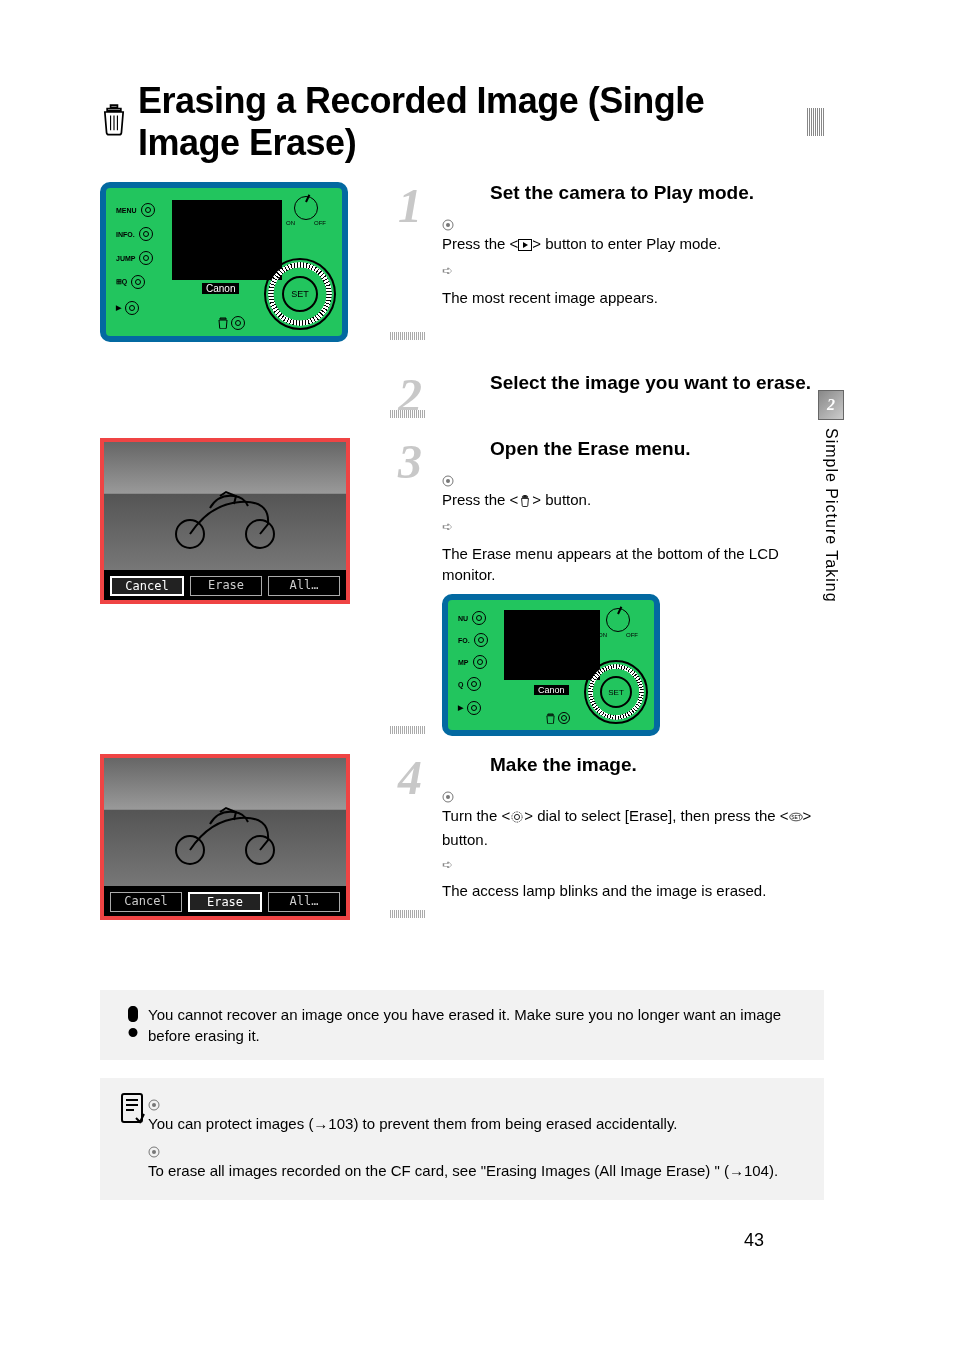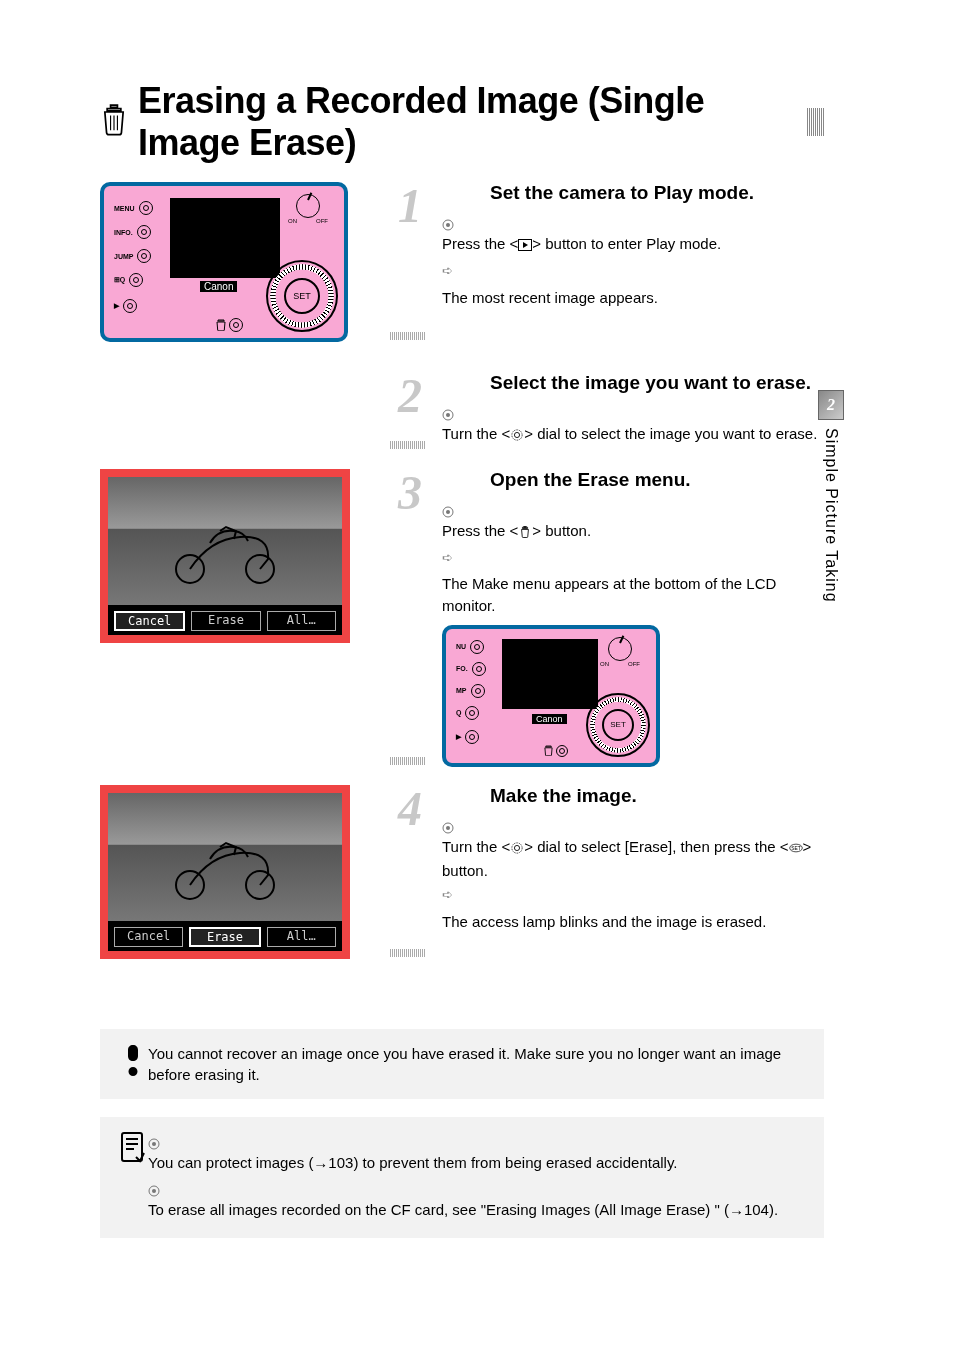--- a/index.html
+++ b/index.html
@@ -18,21 +18,21 @@
   .big-num::after { content:""; position:absolute; bottom:2px; left:0; width:36px; height:8px; background:repeating-linear-gradient(90deg,#aaa 0 1px,#fff 1px 2px); }
   .step-body { flex:1; }
   .step-head { font-size:19px; font-weight:700; margin-bottom:8px;margin-left:48px; }
   .step-line { display:flex; align-items:flex-start; gap:6px; font-size:15px; line-height:1.45; margin-bottom:4px;flex-direction:column; }
   .bullet-gear { width:12px; height:12px; flex:0 0 12px; margin-top:3px; }
   .bullet-gear svg { width:12px; height:12px; }
   .bullet-arrow { width:16px; flex:0 0 16px; color:#888; font-size:13px; margin-top:1px; }
   .inline-icon { display:inline-block; vertical-align:-2px; }
   .inline-icon svg { width:14px; height:12px; }
   
-  .camera { border:4px solid #0369a1; border-radius:10px; width:248px; height:160px; position:relative; background:#f9a8d4; }
+  .camera { border:6px solid #0369a1; border-radius:10px; width:248px; height:160px; position:relative; background:#22c55e; }
   .camera.small { width:218px; height:142px; }
   .cam-lcd { position:absolute; left:66px; top:12px; width:110px; height:80px; border:2px solid #000; background:#000; }
   .cam-logo { position:absolute; left:96px; top:95px; color:#fff; font-size:10px; background:#000; padding:0 4px; }
   .cam-logo2 { position:absolute; left:86px; top:85px; color:#fff; font-size:9px; background:#000; padding:0 4px; }
   .side-btn { position:absolute; left:10px; width:52px; height:16px; display:flex; align-items:center; gap:4px; }
   .side-btn .lbl { font-size:7px; font-weight:700; }
   .side-btn .ring { width:14px; height:14px; border:1.5px solid #000; border-radius:50%; position:relative; }
   .side-btn .ring::after { content:""; position:absolute; inset:3px; border:1px solid #000; border-radius:50%; }
   .dial-group { position:absolute; right:8px; top:8px; width:56px; text-align:center; }
   .pwr-dial { width:24px; height:24px; border:1.5px solid #000; border-radius:50%; margin:0 auto; position:relative; }
@@ -41,21 +41,21 @@
   .main-dial { position:absolute; right:6px; bottom:6px; width:72px; height:72px; }
   .main-dial .outer { position:absolute; inset:0; border:2px solid #000; border-radius:50%; }
   .main-dial .teeth { position:absolute; inset:4px; border-radius:50%; background:
      repeating-conic-gradient(#000 0 2deg, #fff 2deg 6deg); -webkit-mask:radial-gradient(circle, transparent 58%, #000 59%); mask:radial-gradient(circle, transparent 58%, #000 59%); }
   .main-dial .inner { position:absolute; inset:18px; border:2px solid #000; border-radius:50%; display:flex; align-items:center; justify-content:center; font-size:9px; }
   .cam-bottom-trash { position:absolute; left:112px; bottom:6px; display:flex; align-items:center; gap:3px; }
   .camera.small .cam-lcd { left:56px; top:10px; width:96px; height:70px; }
   .camera.small .main-dial { width:64px; height:64px; }
   .camera.small .main-dial .inner { inset:16px; font-size:8px; }
   
-  .lcd-shot { width:250px; border:8px solid #ef4444; background:#000; }
+  .lcd-shot { width:250px; border:4px solid #ef4444; background:#000; }
   .lcd-shot .photo { width:100%; height:130px; background:
      linear-gradient(#666,#999 40%,#555 41%,#777);
      position:relative; border-bottom:2px solid #000; }
   .lcd-shot .photo svg { position:absolute; left:50%; top:50%; transform:translate(-50%,-40%); }
   .lcd-shot .btnrow { display:flex; gap:6px; padding:4px 6px; background:#000; }
   .lcd-btn { flex:1; border:1px solid #aaa; color:#ccc; font-size:12px; text-align:center; padding:1px 0; font-family:monospace; }
   .lcd-btn.sel { background:#222; border:2px solid #fff; color:#fff; }
   
   .side-tab { position:absolute; right:40px; top:390px; display:flex; flex-direction:column; align-items:center; }
   .tab-box { width:26px; height:30px; background:linear-gradient(135deg,#888,#ccc); color:#fff; display:flex; align-items:center; justify-content:center; font-style:italic; font-weight:700; font-family:Georgia,serif; border:1px solid #666; }
@@ -150,30 +150,20 @@
       </div>
     </div>
   </div>
 
   <div class="step-row" style="margin-top:30px">
     <div class="left-col"></div>
     <div class="right-col">
       <div class="big-num">2</div>
       <div class="step-body">
         <div class="step-head">Select the image you want to erase.</div>
-        <div class="step-line">
-          <span class="bullet-gear"><svg viewBox="0 0 12 12">
-                <circle cx="6" cy="6" r="5" fill="none" stroke="#777"></circle>
-                <circle cx="6" cy="6" r="2" fill="#777"></circle>
-              </svg></span>
-          <span><span>Turn the &lt;</span><span class="inline-icon"><svg viewBox="0 0 14 14">
-                  <circle cx="7" cy="7" r="6" fill="none" stroke="#000" stroke-dasharray="1 1"></circle>
-                  <circle cx="7" cy="7" r="3" fill="none" stroke="#000"></circle>
-                </svg></span><span>&gt; dial to select the image you want to erase.</span></span>
-        </div>
       </div>
     </div>
   </div>
 
   <div class="step-row">
     <div class="left-col">
       <div class="lcd-shot">
         <div class="photo">
           <svg width="150" height="80" viewBox="0 0 150 80">
               <g fill="none" stroke="#000" stroke-width="2">
@@ -200,21 +190,21 @@
           <span class="bullet-gear"><svg viewBox="0 0 12 12">
                 <circle cx="6" cy="6" r="5" fill="none" stroke="#777"></circle>
                 <circle cx="6" cy="6" r="2" fill="#777"></circle>
               </svg></span>
           <span><span>Press the &lt;</span><span class="inline-icon"><svg viewBox="0 0 12 14">
                   <path d="M2 4h8l-.8 8.5a1 1 0 0 1-1 .9H3.8a1 1 0 0 1-1-.9L2 4zm1-2.5h6v1.5H3V1.5zM4.5.5h3v1h-3v-1z" fill="none" stroke="#000"></path>
                 </svg></span><span>&gt; button.</span></span>
         </div>
         <div class="step-line">
           <span class="bullet-arrow">➪</span>
-          <span>The Make menu appears at the bottom of the LCD monitor.</span>
+          <span>The Erase menu appears at the bottom of the LCD monitor.</span>
         </div>
 
         <div class="camera small" style="margin-top:8px">
           <div class="side-btn" style="top:10px">
               <span class="lbl">NU</span>
               <span class="ring"></span>
             </div>
           <div class="side-btn" style="top:32px">
               <span class="lbl">FO.</span>
               <span class="ring"></span>
@@ -336,13 +326,14 @@
       <span class="step-line">
           <span class="bullet-gear"><svg viewBox="0 0 12 12">
               <circle cx="6" cy="6" r="5" fill="none" stroke="#777"></circle>
               <circle cx="6" cy="6" r="2" fill="#777"></circle>
             </svg></span>
           <span>To erase all images recorded on the CF card, see "Erasing Images (All Image Erase) " (→104).</span>
         </span>
     </span>
   </div>
 
+  <div class="page-num">43</div>
 </div>
 
 </body></html>

